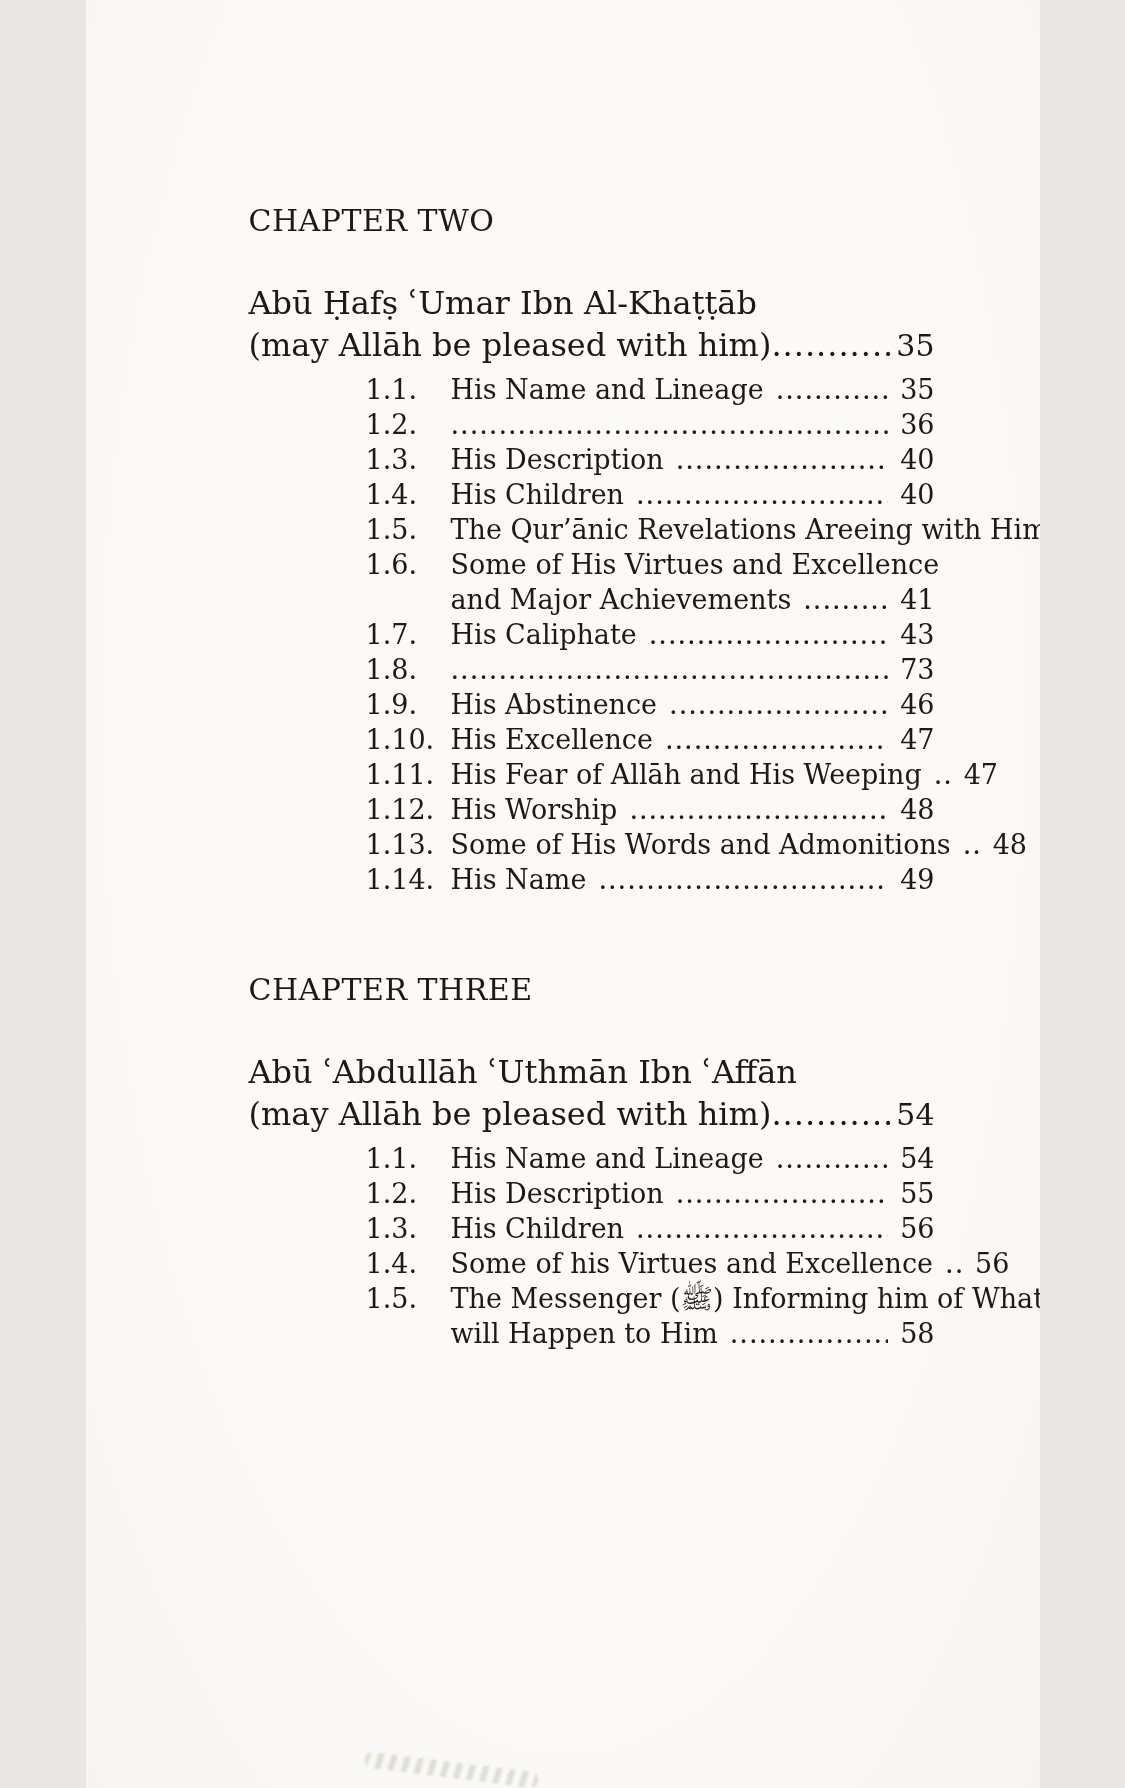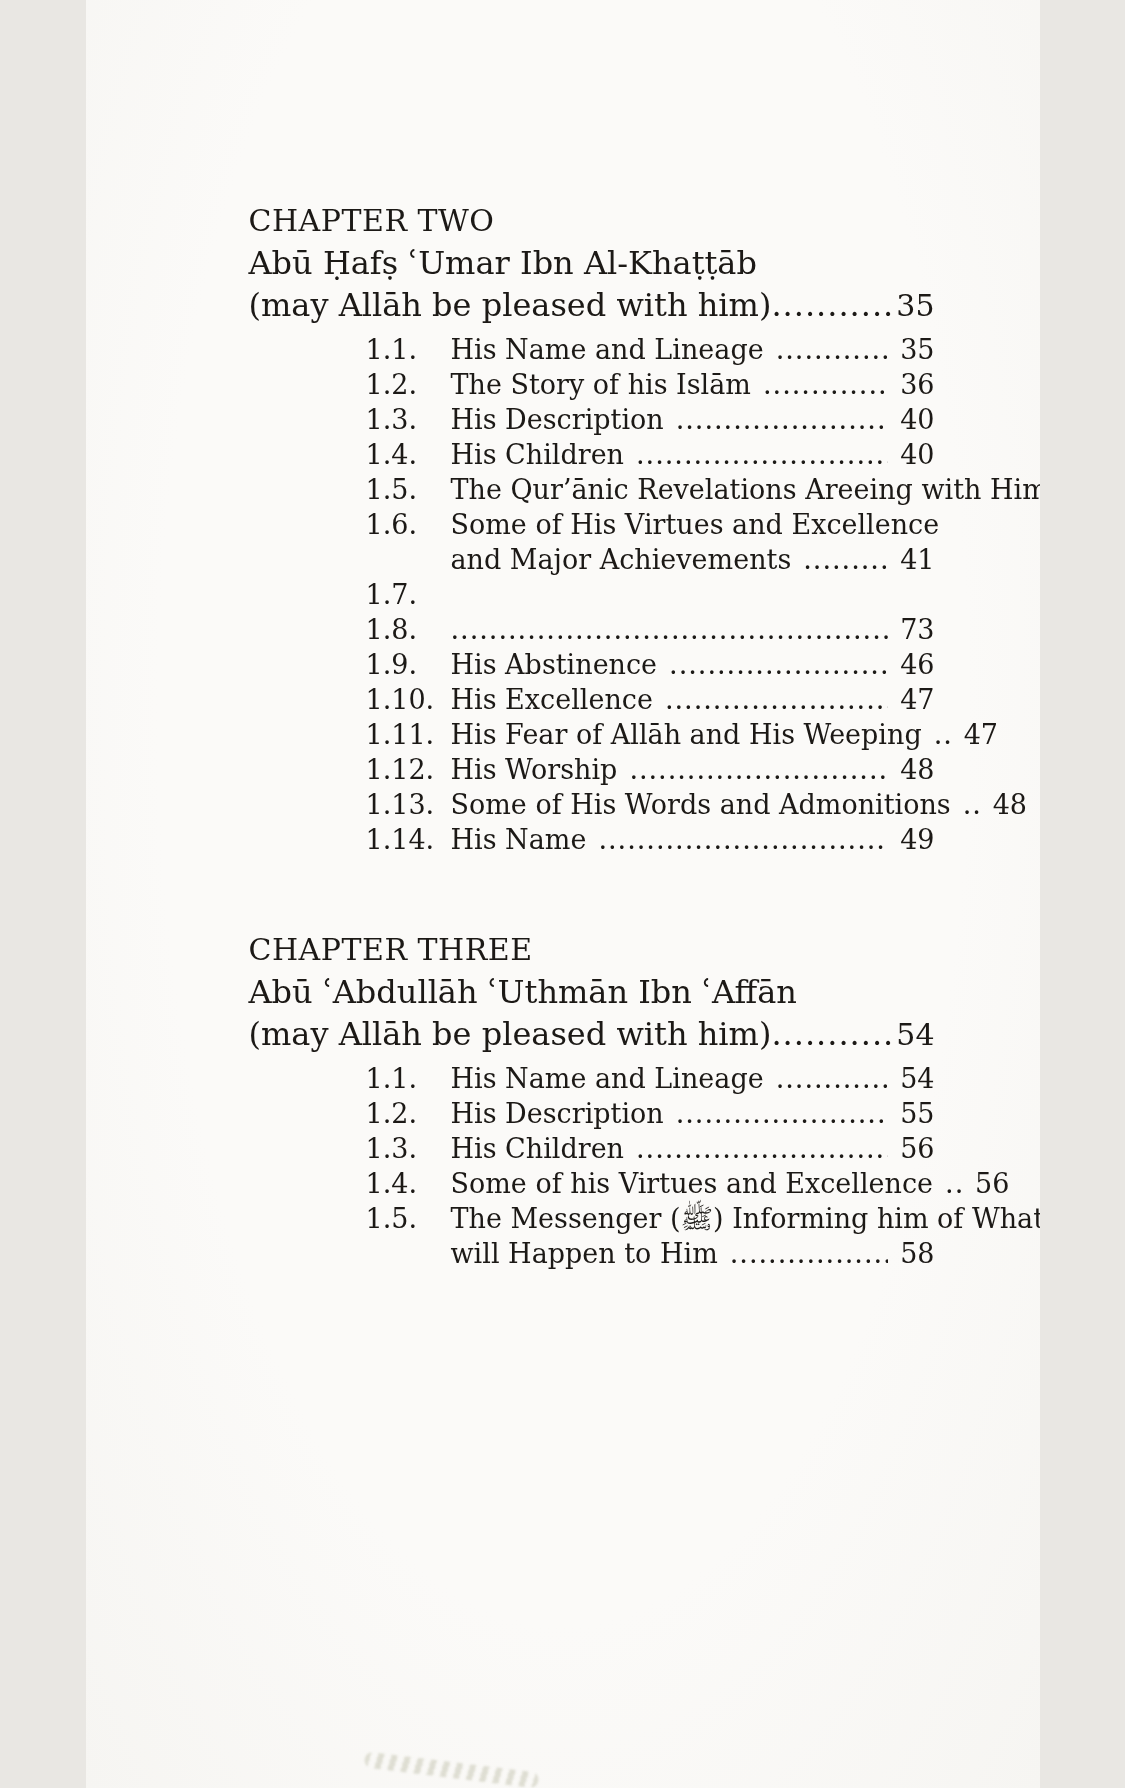--- a/index.html
+++ b/index.html
@@ -31,20 +31,21 @@
   .chapter-heading {
     font-size: 30px;
     line-height: 42px;
     letter-spacing: 0.5px;
     white-space: nowrap;
   }
   .chapter-title {
     font-size: 32px;
     line-height: 42px;
     white-space: nowrap;
+    margin-top: 40px;
   }
   .row {
     display: flex;
     align-items: baseline;
   }
   .chapter-row {
     font-size: 32px;
     line-height: 42px;
     margin-bottom: 5px;
     text-align: center;
@@ -121,21 +122,20 @@
               <span class="title">His Name and Lineage</span>
               <span class="leader"></span>
               <span class="page-num">35</span>
             </div>
           </div>
         </div>
         <div class="row item-row">
           <span class="item-num">1.2.</span>
           <div class="item-main">
             <div class="item-line">
-              <span class="title">The Story of his Islām</span>
               <span class="leader"></span>
               <span class="page-num">36</span>
             </div>
           </div>
         </div>
         <div class="row item-row">
           <span class="item-num">1.3.</span>
           <div class="item-main">
             <div class="item-line">
               <span class="title">His Description</span>
@@ -172,20 +172,27 @@
             </div>
             <div class="item-line">
               <span class="title">and Major Achievements</span>
               <span class="leader"></span>
               <span class="page-num">41</span>
             </div>
           </div>
         </div>
         <div class="row item-row">
           <span class="item-num">1.7.</span>
+          <div class="item-main">
+            <div class="item-line">
+              <span class="title">His Caliphate</span>
+              <span class="leader"></span>
+              <span class="page-num">43</span>
+            </div>
+          </div>
         </div>
         <div class="row item-row">
           <span class="item-num">1.8.</span>
           <div class="item-main">
             <div class="item-line">
               <span class="leader"></span>
               <span class="page-num">73</span>
             </div>
           </div>
         </div>

